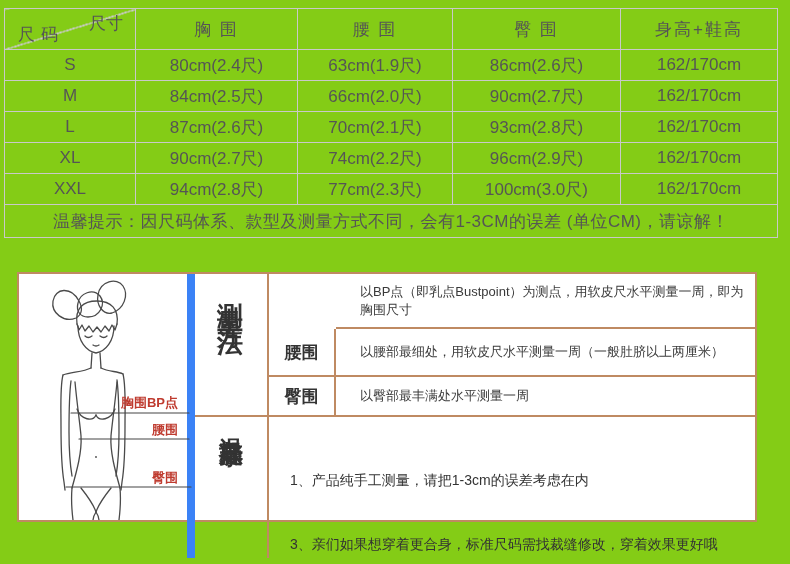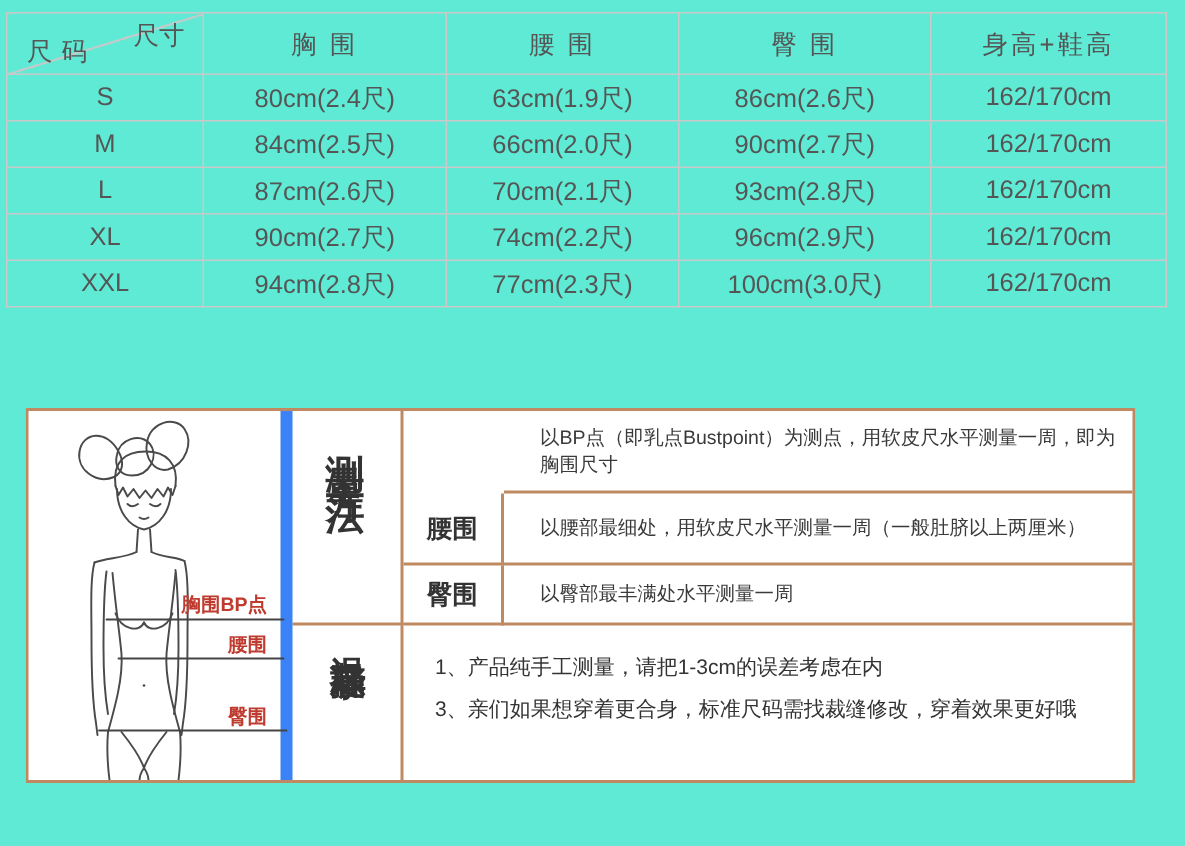--- a/index.html
+++ b/index.html
@@ -1,18 +1,18 @@
 <!DOCTYPE html>
 <html><head>
 <meta charset="utf-8">
 <style>
   * { margin:0; padding:0; box-sizing:border-box; }
   html,body { background:#ffffff; }
   body { font-family:"Liberation Sans","DejaVu Sans",sans-serif; color:#4d4d4d; }
-  .page { position:relative; width:790px; height:564px; background:#5eead4; overflow:hidden;text-decoration:underline; }
+  .page { position:relative; width:790px; height:564px; background:#84cc16; overflow:hidden;text-decoration:underline; }
 
   
   table.size-table { position:absolute; left:4px; top:8px; width:773px; border-collapse:collapse; table-layout:fixed; }
   table.size-table td, table.size-table th { border:1px solid #c9c9c9; font-weight:normal; text-align:center; color:#555; font-size:17px; }
   tr.hdr { height:41px; }
   tr.data { height:31px; }
   tr.notice-row { height:33px; }
   td.corner { position:relative; padding:0;
     background:linear-gradient(to bottom right, transparent calc(50% - 0.7px), #c9c9c9 calc(50% - 0.7px), #c9c9c9 calc(50% + 0.7px), transparent calc(50% + 0.7px)); }
   .corner-top { position:absolute; top:3px; right:12px; font-size:17px; color:#555; }
@@ -31,21 +31,21 @@
   .cell-t { grid-area:t; border-right:2px solid #bf8a62; }
   .v-title { display:flex; align-items:flex-start; justify-content:center; color:#333; }
   .v-text { writing-mode:vertical-rl; text-orientation:upright; font-size:26px; font-weight:bold; color:#333; }
   .cell-m .v-text { letter-spacing:9px; padding-top:8px; }
   .cell-t .v-text { font-size:24px; letter-spacing:2px; padding-top:2px; }
   .cell-l { border-right:2px solid #bf8a62; border-bottom:2px solid #bf8a62; display:flex; align-items:center; justify-content:center; font-size:17px; font-weight:bold; color:#333; }
   .l1 { grid-area:l1; } .l2 { grid-area:l2; } .l3 { grid-area:l3; }
   .cell-d { border-bottom:2px solid #bf8a62; display:flex; align-items:center; padding-left:24px; padding-right:8px; font-size:13px; color:#3a3a3a; }
   .d1 { grid-area:d1; } .d2 { grid-area:d2; } .d3 { grid-area:d3; }
   .cell-note { grid-area:note; padding:13px 10px 0 21px; font-size:14px; color:#333; }
-  .cell-note .tip { line-height:28px; white-space:nowrap; }
+  .cell-note .tip { line-height:28px; white-space:nowrap;margin-top:36px; }
 
   .fig-label { position:absolute; color:#bf3b2f; font-weight:bold; font-size:13px; white-space:nowrap; }
   .fl-bust { top:120px; right:9px; }
   .fl-waist { top:147px; right:9px; }
   .fl-hip { top:195px; right:9px; }
   .figure-svg { position:absolute; left:0; top:0; }
 </style>
 </head>
 <body>
 
@@ -97,20 +97,23 @@
       <td class="val">74cm(2.2尺)</td>
       <td class="val">96cm(2.9尺)</td>
       <td class="val">162/170cm</td>
     </tr>
     <tr class="data">
       <td class="size-name">XXL</td>
       <td class="val">94cm(2.8尺)</td>
       <td class="val">77cm(2.3尺)</td>
       <td class="val">100cm(3.0尺)</td>
       <td class="val">162/170cm</td>
+    </tr>
+    <tr class="notice-row">
+      <td class="notice" colspan="5">温馨提示：因尺码体系、款型及测量方式不同，会有1-3CM的误差 (单位CM)，请谅解！</td>
     </tr>
   </tbody>
     </table>
 
   <div class="measure-box">
 
     <div class="cell-fig">
       <svg class="figure-svg" width="174" height="246" viewBox="0 0 174 246" fill="none" stroke="#4a4a4a" stroke-width="1.3" stroke-linecap="round" stroke-linejoin="round">
 
         <path d="M60,27 C52,12 36,14 34,27 C32,39 45,49 57,44 C63,41 64,34 60,27 Z"></path>

